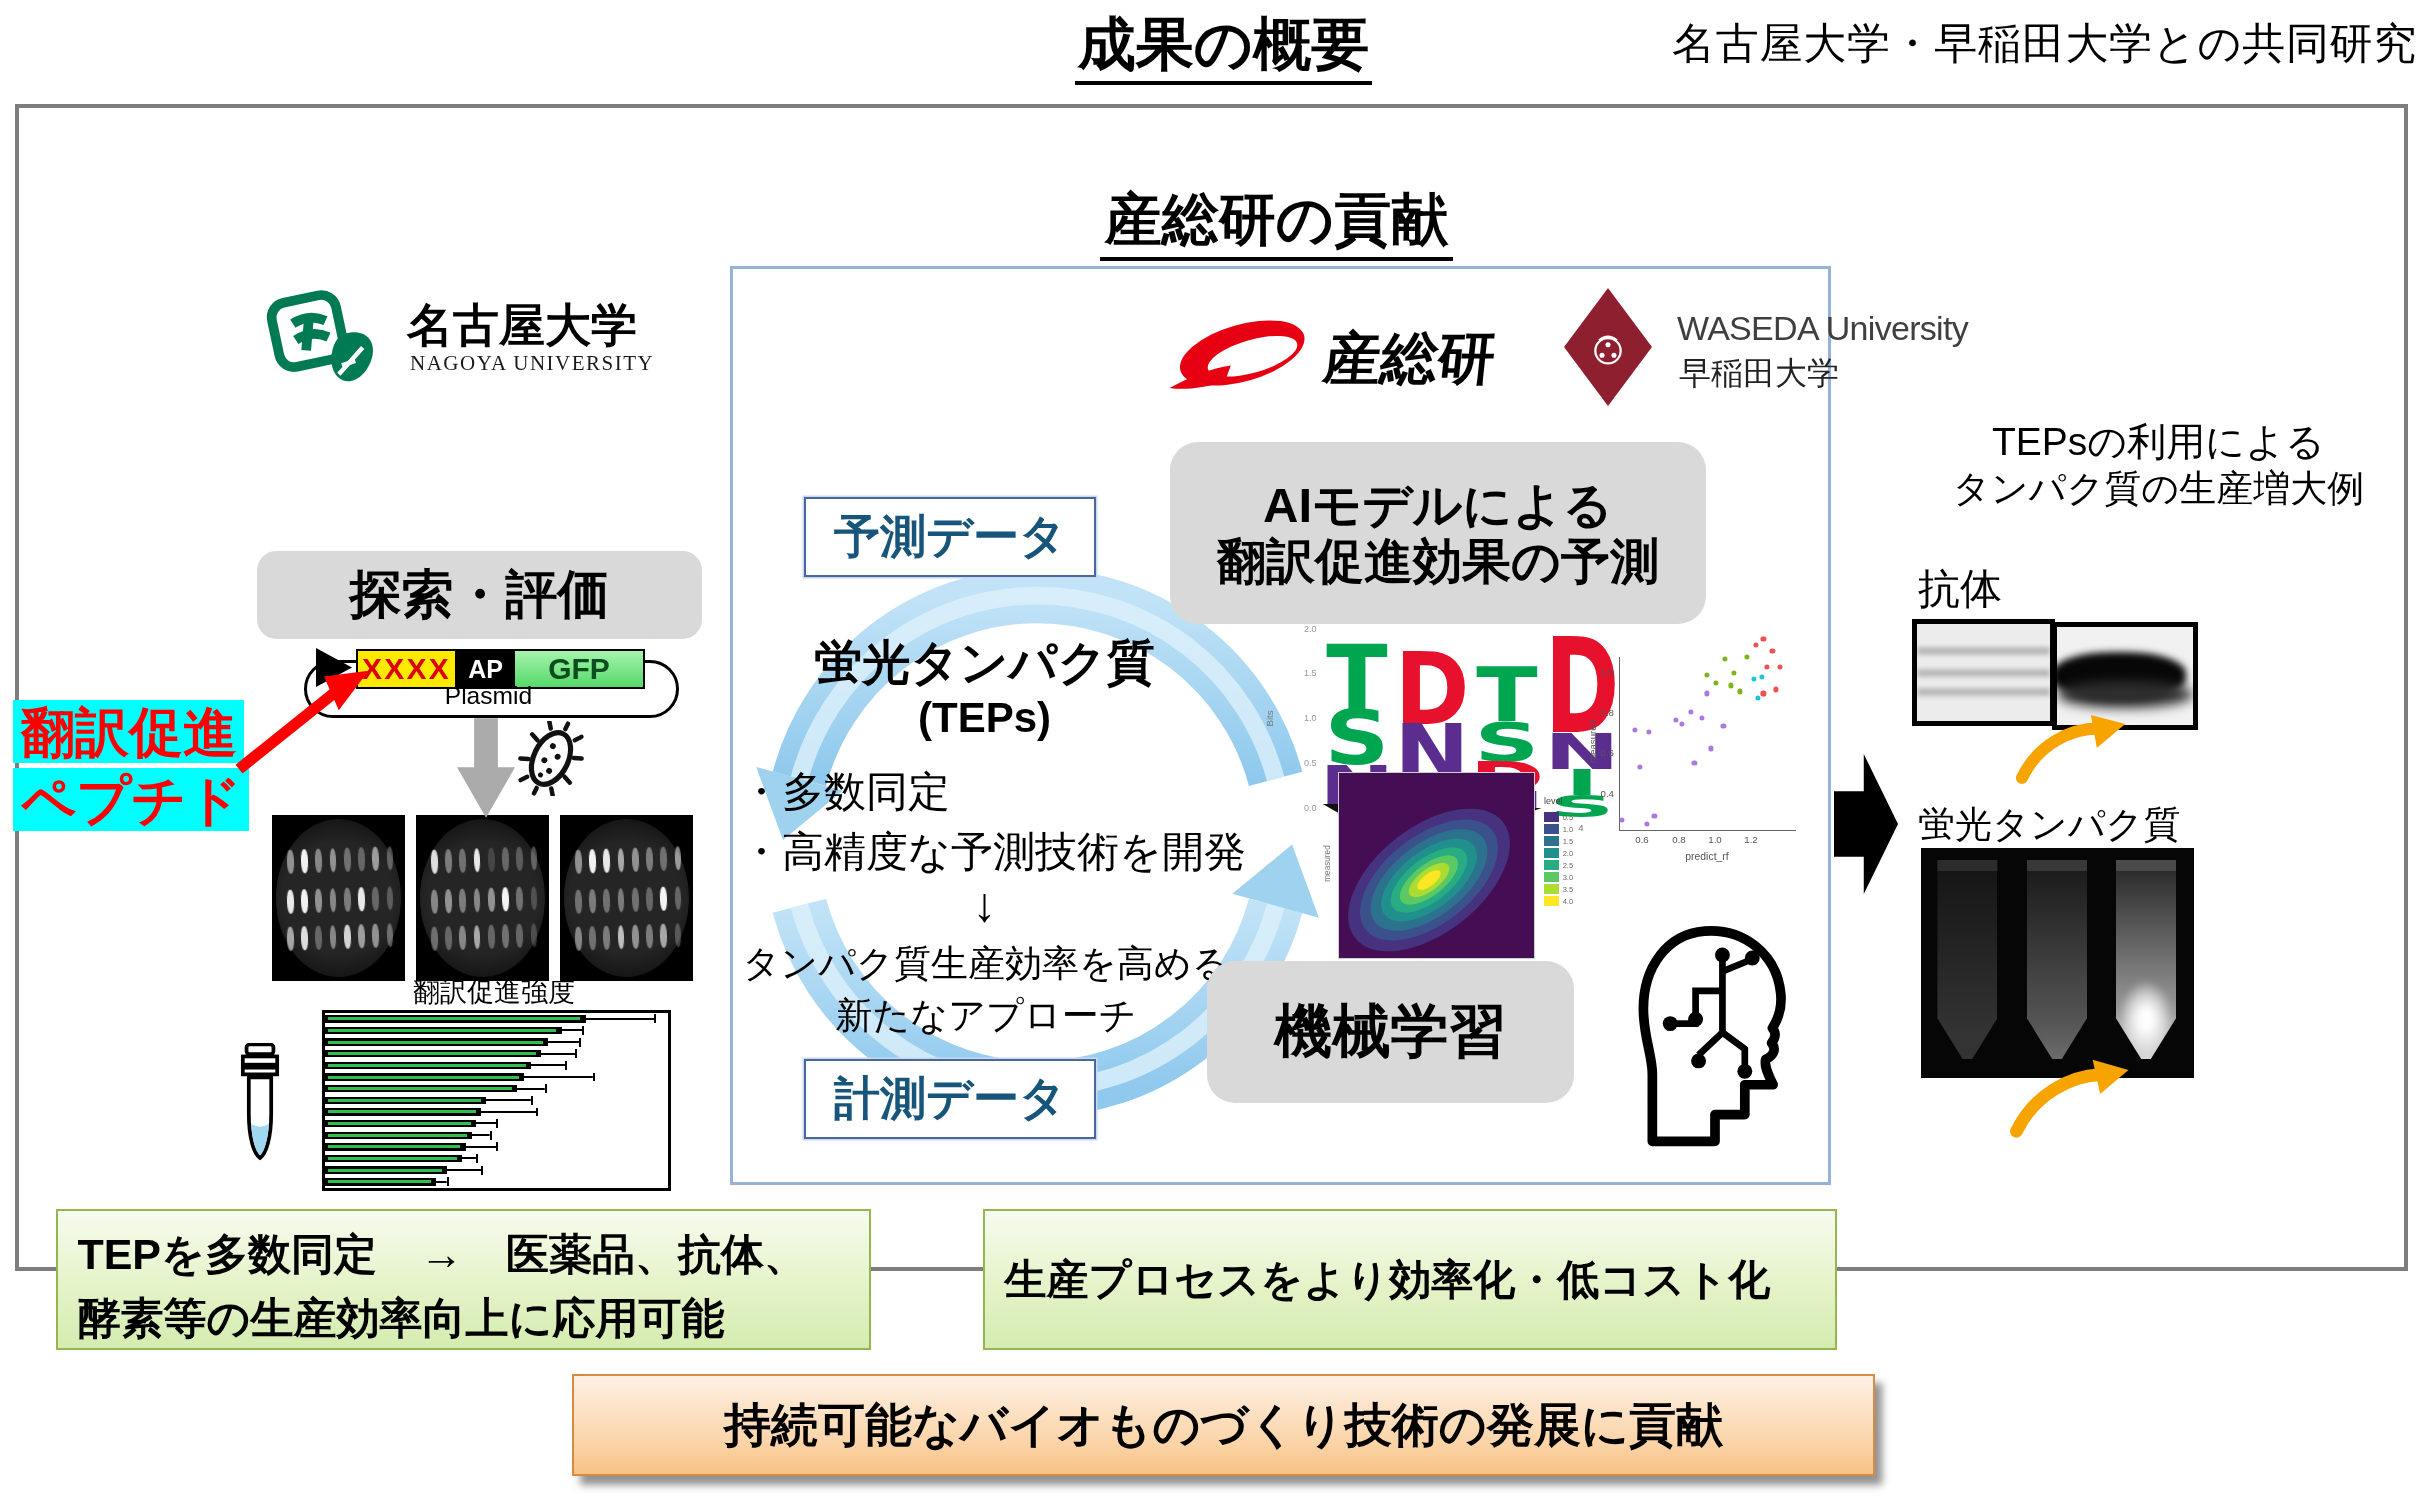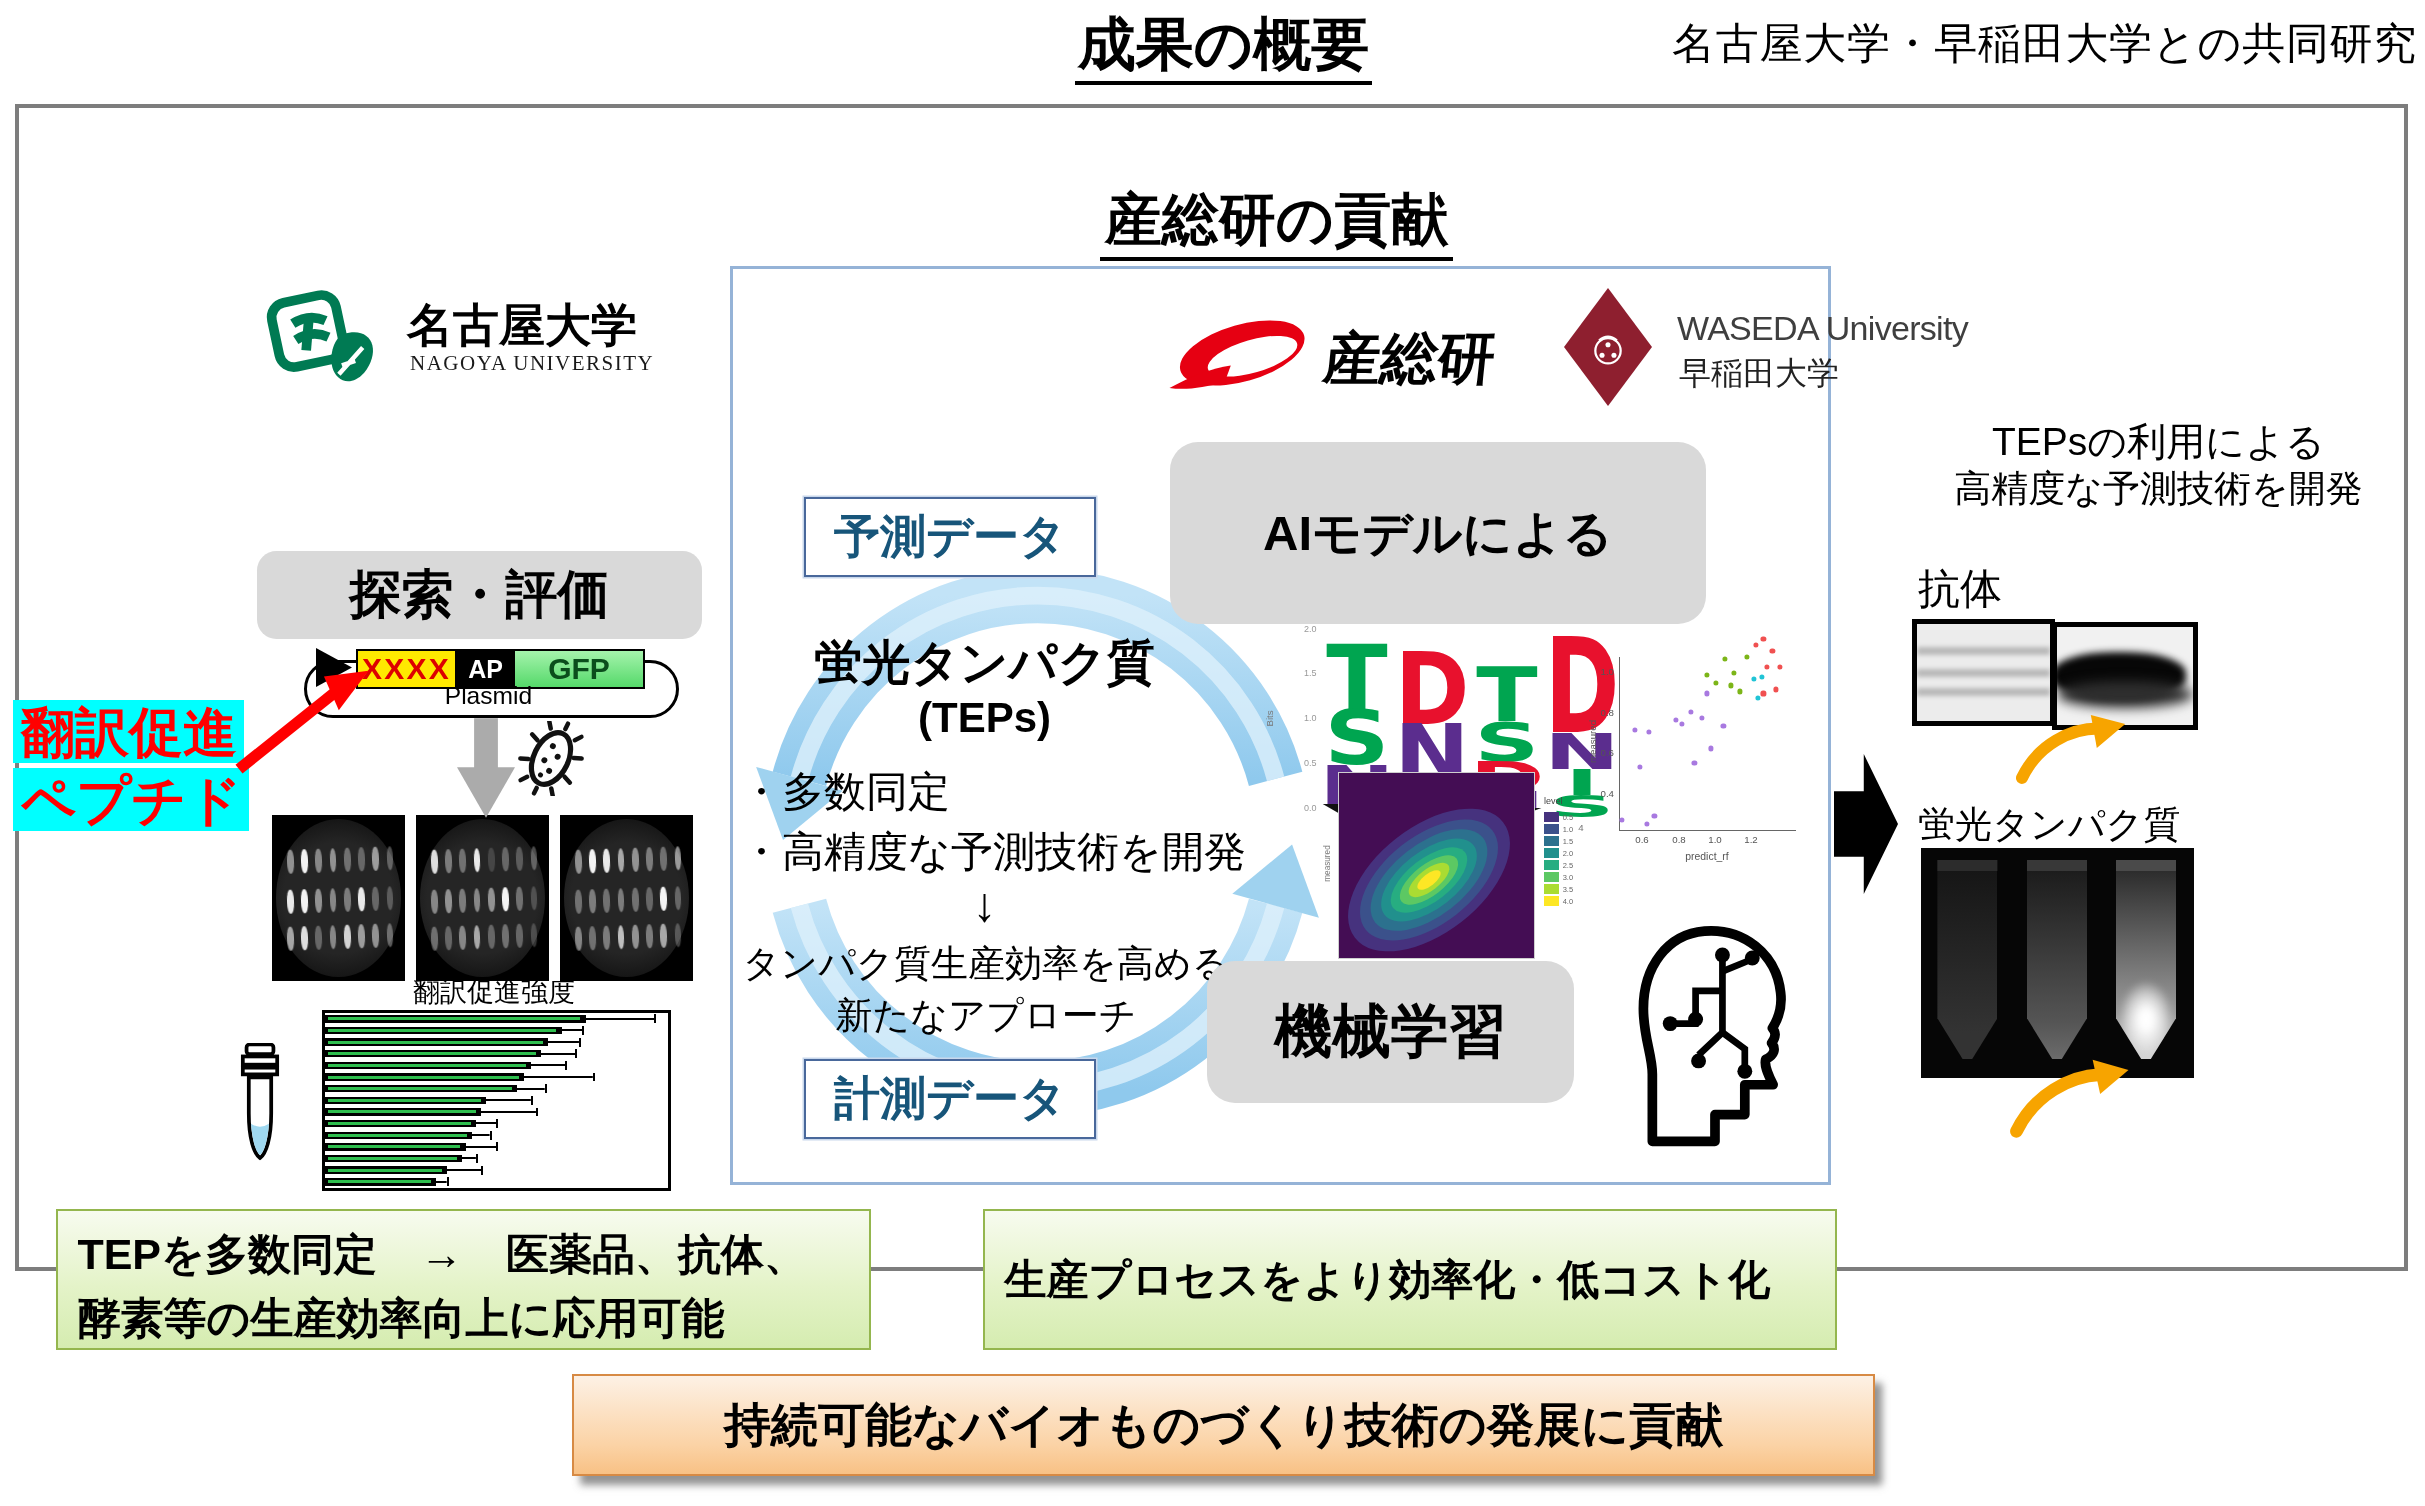--- a/index.html
+++ b/index.html
@@ -199,20 +199,21 @@
   <path d="M 93 857 A 330 330 0 0 0 731 857" fill="none" stroke="url(#rg)" stroke-width="74"></path>
   <path d="M 93 857 A 330 330 0 0 0 731 857" fill="none" stroke="#ddf0fb" stroke-width="24" opacity="0.8"></path>
   <polygon points="789,873 673,841 753,775" fill="#9fd2ef"></polygon>
 </svg>
 
 <div class="abs ctr data-chip" id="pred-data">
     <span>予測データ</span>
   </div>
 <div class="abs ctr gray-box" id="ai-box">
   <div>AIモデルによる</div>
+  <div>翻訳促進効果の予測</div>
 </div>
 <div class="abs cz" id="tep-heading">蛍光タンパク質</div>
 <div class="abs cz" id="teps-label">(TEPs)</div>
 <div class="abs cz nowrap" id="bullet1">・多数同定</div>
 <div class="abs cz nowrap" id="bullet2">・高精度な予測技術を開発</div>
 <div class="abs cz" id="cdarrow">↓</div>
 <div class="abs cz" id="approach1">タンパク質生産効率を高める</div>
 <div class="abs cz" id="approach2">新たなアプローチ</div>
 <div class="abs ctr data-chip" id="meas-data">
     <span>計測データ</span>
@@ -668,21 +669,21 @@
   <rect x="5" y="33" width="46" height="9" fill="#fff" stroke="#000" stroke-width="5"></rect>
   <path d="M13,46 L13,94 C13,128 20,148 28,154 C36,148 43,128 43,94 L43,46 Z" fill="#fff" stroke="#000" stroke-width="5"></path>
   <path d="M16,108 C18,132 23,147 28,150 C33,147 38,132 40,108 Q28,116 16,108 Z" fill="#9fd8f0"></path>
 </svg>
 
 <svg class="abs" style="left:1834px;top:754px;z-index:6" width="64" height="140" viewBox="0 0 86 188">
   <polygon points="0,50 40,50 40,0 86,94 40,188 40,138 0,138" fill="#000"></polygon>
 </svg>
 
 <div class="abs" id="rtitle1">TEPsの利用による</div>
-<div class="abs" id="rtitle2">高精度な予測技術を開発</div>
+<div class="abs" id="rtitle2">タンパク質の生産増大例</div>
 <div class="abs nowrap" id="antibody-label">抗体</div>
 
 <div class="abs gel" id="gel-left">
   <div class="band" style="top:24%"></div>
     <div class="band" style="top:46%"></div>
     <div class="band" style="top:66%"></div>
 </div>
 <div class="abs gel" id="gel-right">
   <div class="bigband"></div>
     <div class="shadowband"></div>

